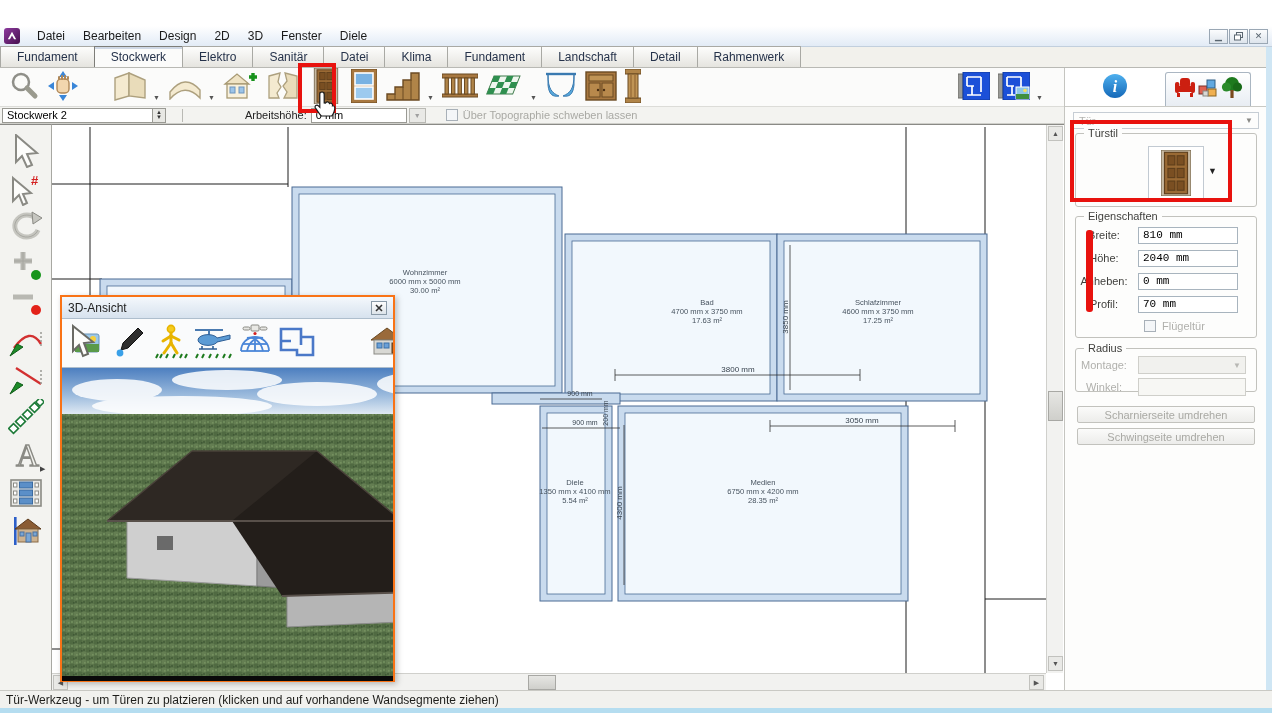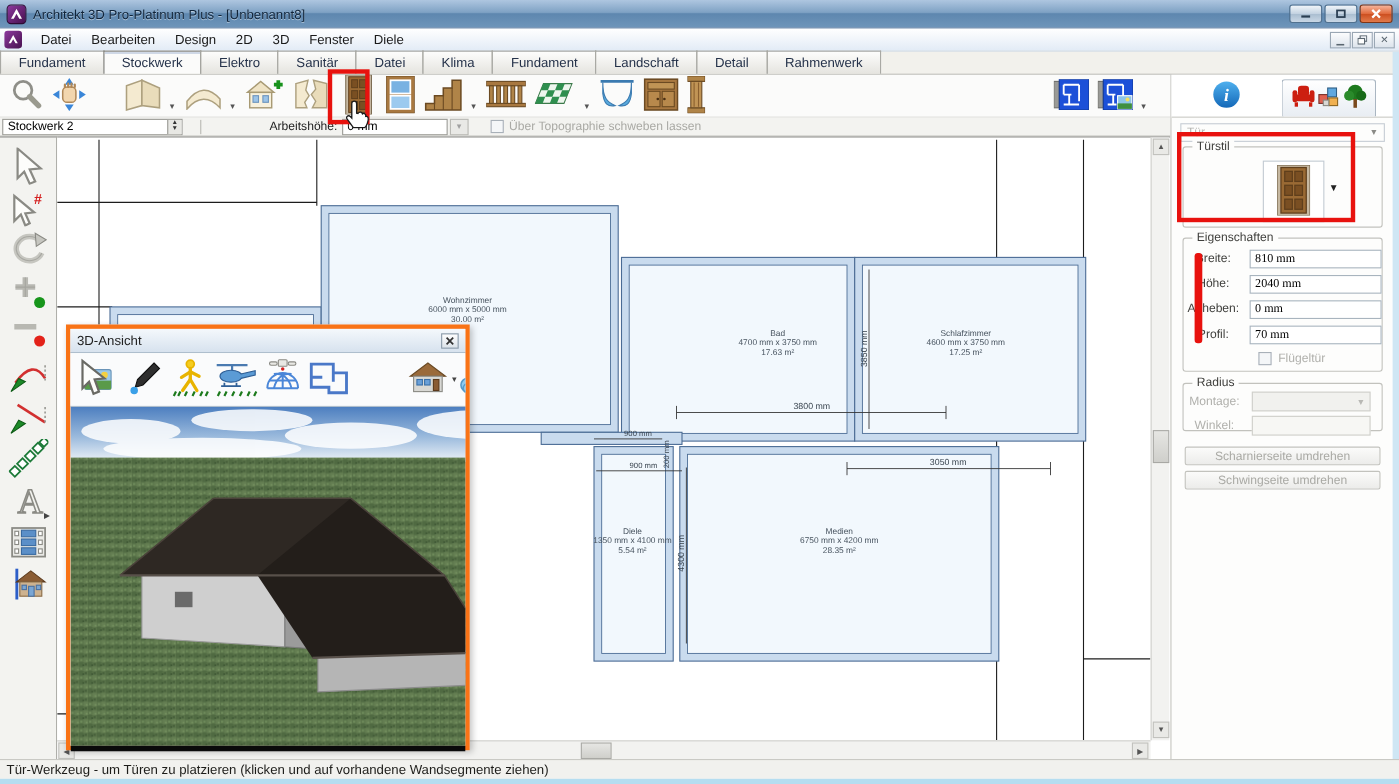--- a/index.html
+++ b/index.html
@@ -55,21 +55,21 @@
 .pbtn{width:44px;height:38px;display:flex;align-items:center;justify-content:center;position:relative}
 .pbtn .sub{position:absolute;right:2px;bottom:2px;font-size:7px;color:#444}
 
 .canvas{position:absolute;left:52px;top:124px;width:1012px;height:566px;background:#fff;border-top:1px solid #8a8a86}
 .plan-svg{position:absolute;left:0;top:0}
 .scroll-v{position:absolute;left:994px;top:0;width:17px;height:548px;background:#f2f2f0;border-left:1px solid #d0d0cc}
 .scroll-h{position:absolute;left:0;top:548px;width:994px;height:17px;background:#f2f2f0;border-top:1px solid #d0d0cc}
 .sb-arrow{position:absolute;background:#e9e9e6;border:1px solid #c2c2be;color:#555;font-size:7px;display:flex;align-items:center;justify-content:center}
 .sb-thumb{position:absolute;background:linear-gradient(180deg,#e6e6e3,#cfcfcb);border:1px solid #a8a8a4}
 
-.viewer{position:absolute;left:60px;top:295px;width:367px;height:387px;background:#eef2f7;border:4px solid #f97316;box-shadow:2px 2px 6px rgba(0,0,0,.25);z-index:30}
+.viewer{position:absolute;left:60px;top:295px;width:335px;height:387px;background:#eef2f7;border:2px solid #f97316;box-shadow:2px 2px 6px rgba(0,0,0,.25);z-index:30}
 .viewer-title{height:22px;background:linear-gradient(180deg,#f4f8fc,#d7e2ee);border-bottom:1px solid #aebecd;display:flex;align-items:center;padding:0 6px;color:#222}
 .viewer-close{margin-left:auto;width:16px;height:14px;border:1px solid #8a9aa8;background:linear-gradient(180deg,#fdfdfd,#dde4ea);display:flex;align-items:center;justify-content:center;font-size:8px;color:#333}
 .viewer-toolbar{height:48px;background:#fafbfc;display:flex;align-items:center;padding:0 4px;overflow:hidden}
 .v3btn{width:42px;height:42px;display:flex;align-items:center;justify-content:center;flex-shrink:0}
 .v3gap{width:52px;flex-shrink:0}
 .viewer-render{position:relative;height:314px;border-top:1px solid #aebecd;overflow:hidden}
 
 .rpanel{position:absolute;left:1064px;top:68px;width:202px;height:622px;background:#fdfdfc;border-left:1px solid #c5c5c0}
 .rp-header{position:absolute;left:0;top:0;width:202px;height:39px;background:#fff;border-bottom:1px solid #c9c9c4;display:flex;align-items:center}
 .rp-tab-info{width:100px;display:flex;justify-content:center}
@@ -77,66 +77,41 @@
   background:linear-gradient(180deg,#ffffff,#e8edf3);display:flex;align-items:center;justify-content:center;gap:1px}
 .rp-select{position:absolute;left:8px;top:44px;width:186px;height:17px;border:1px solid #c6cdd4;background:#fdfdfc;color:#b4b4b0;
   display:flex;align-items:center;padding:0 5px;font-size:11px}
 .rp-select .arr{margin-left:auto;color:#8a8a86;font-size:8px}
 .groupbox{position:absolute;border:1px solid #c2c2bd;border-radius:3px}
 .gb-label{position:absolute;top:-7px;left:8px;background:#fdfdfc;padding:0 4px;font-size:11px;color:#3f3f3c}
 .doorstyle-btn{position:absolute;left:72px;top:12px;width:56px;height:56px;background:#fff;border:1px solid #c2cad2;display:flex;align-items:center;justify-content:center}
 .doorstyle-dd{position:absolute;left:132px;top:32px;font-size:9px;color:#222}
 .prop-row{position:absolute;height:18px;display:flex;align-items:center;width:100%}
 .prop-label{width:62px;text-align:center;font-size:11px;color:#3f3f3c;padding-right:6px}
-.prop-input{width:120px;height:17px;border:1px solid #a8b4be;background:#fff;font-size:11px;padding:0 4px;font-family:Liberation Serif, serif}
+.prop-input{width:100px;height:17px;border:1px solid #a8b4be;background:#fff;font-size:11px;padding:0 4px;font-family:Liberation Mono, monospace}
 .dis-label{color:#b0b0ac}
 .dis-select{width:108px;height:18px;border:1px solid #cfcfca;background:#f1f1ee;display:flex;align-items:center}
 .dis-select .arr{margin-left:auto;color:#b8b8b4;font-size:8px;padding-right:4px}
 .dis-input{width:108px;height:18px;border:1px solid #cfcfca;background:#f7f7f4}
 .rp-btn{position:absolute;left:12px;width:178px;height:17px;border:1px solid #c2c2bd;border-radius:2px;
   background:linear-gradient(180deg,#fbfbfa,#ececea);color:#a9a9a4;font-size:11px;display:flex;align-items:center;justify-content:center}
 
 .anno{position:absolute;border:4px solid #e8120e;z-index:40;pointer-events:none}
 .anno-bar{position:absolute;background:#e8120e;z-index:40}
 .hand-cursor{position:absolute;z-index:41}
 
 .statusbar{position:absolute;left:0;top:690px;width:1272px;height:18px;background:#f1f1ee;border-top:1px solid #c9c9c4;display:flex;align-items:center;padding-left:6px;color:#1d1d1a}
 .frame-bottom{position:absolute;left:0;top:708px;width:1272px;height:5px;background:#b5ddf0}
 .frame-right{position:absolute;left:1266px;top:47px;width:6px;height:643px;background:#cfe6f4}
 </style>
 </head>
 <body>
 
 <div class="app">
 
-  <div class="titlebar">
-    <div class="logo">
-      <svg width="12" height="12" viewBox="0 0 12 12">
-          <polygon points="6,1 11,10 8.5,10 6,5.5 3.5,10 1,10" fill="#fff"></polygon>
-        </svg>
-    </div>
-    <span class="title-text">Architekt 3D Pro-Platinum Plus - [Unbenannt8]</span>
-    <div class="win-btns">
-      <div class="win-btn">
-          <svg width="10" height="9" viewBox="0 0 10 9">
-            <rect x="1" y="6" width="8" height="2" fill="#2a3e52"></rect>
-          </svg>
-        </div>
-      <div class="win-btn">
-          <svg width="10" height="9" viewBox="0 0 10 9">
-            <rect x="1.5" y="1.5" width="7" height="6" fill="none" stroke="#2a3e52" stroke-width="1.6"></rect>
-          </svg>
-        </div>
-      <div class="win-btn close">
-          <svg width="10" height="9" viewBox="0 0 10 9">
-            <path d="M1.5 1 L8.5 8 M8.5 1 L1.5 8" stroke="#fff" stroke-width="2"></path>
-          </svg>
-        </div>
-    </div>
-  </div>
 
   <div class="menubar">
     <div class="logo-sm">
       <svg width="10" height="10" viewBox="0 0 12 12">
           <polygon points="6,1 11,10 8.5,10 6,5.5 3.5,10 1,10" fill="#fff"></polygon>
         </svg>
     </div>
     <span class="menu-item">Datei</span>
     <span class="menu-item">Bearbeiten</span>
     <span class="menu-item">Design</span>

